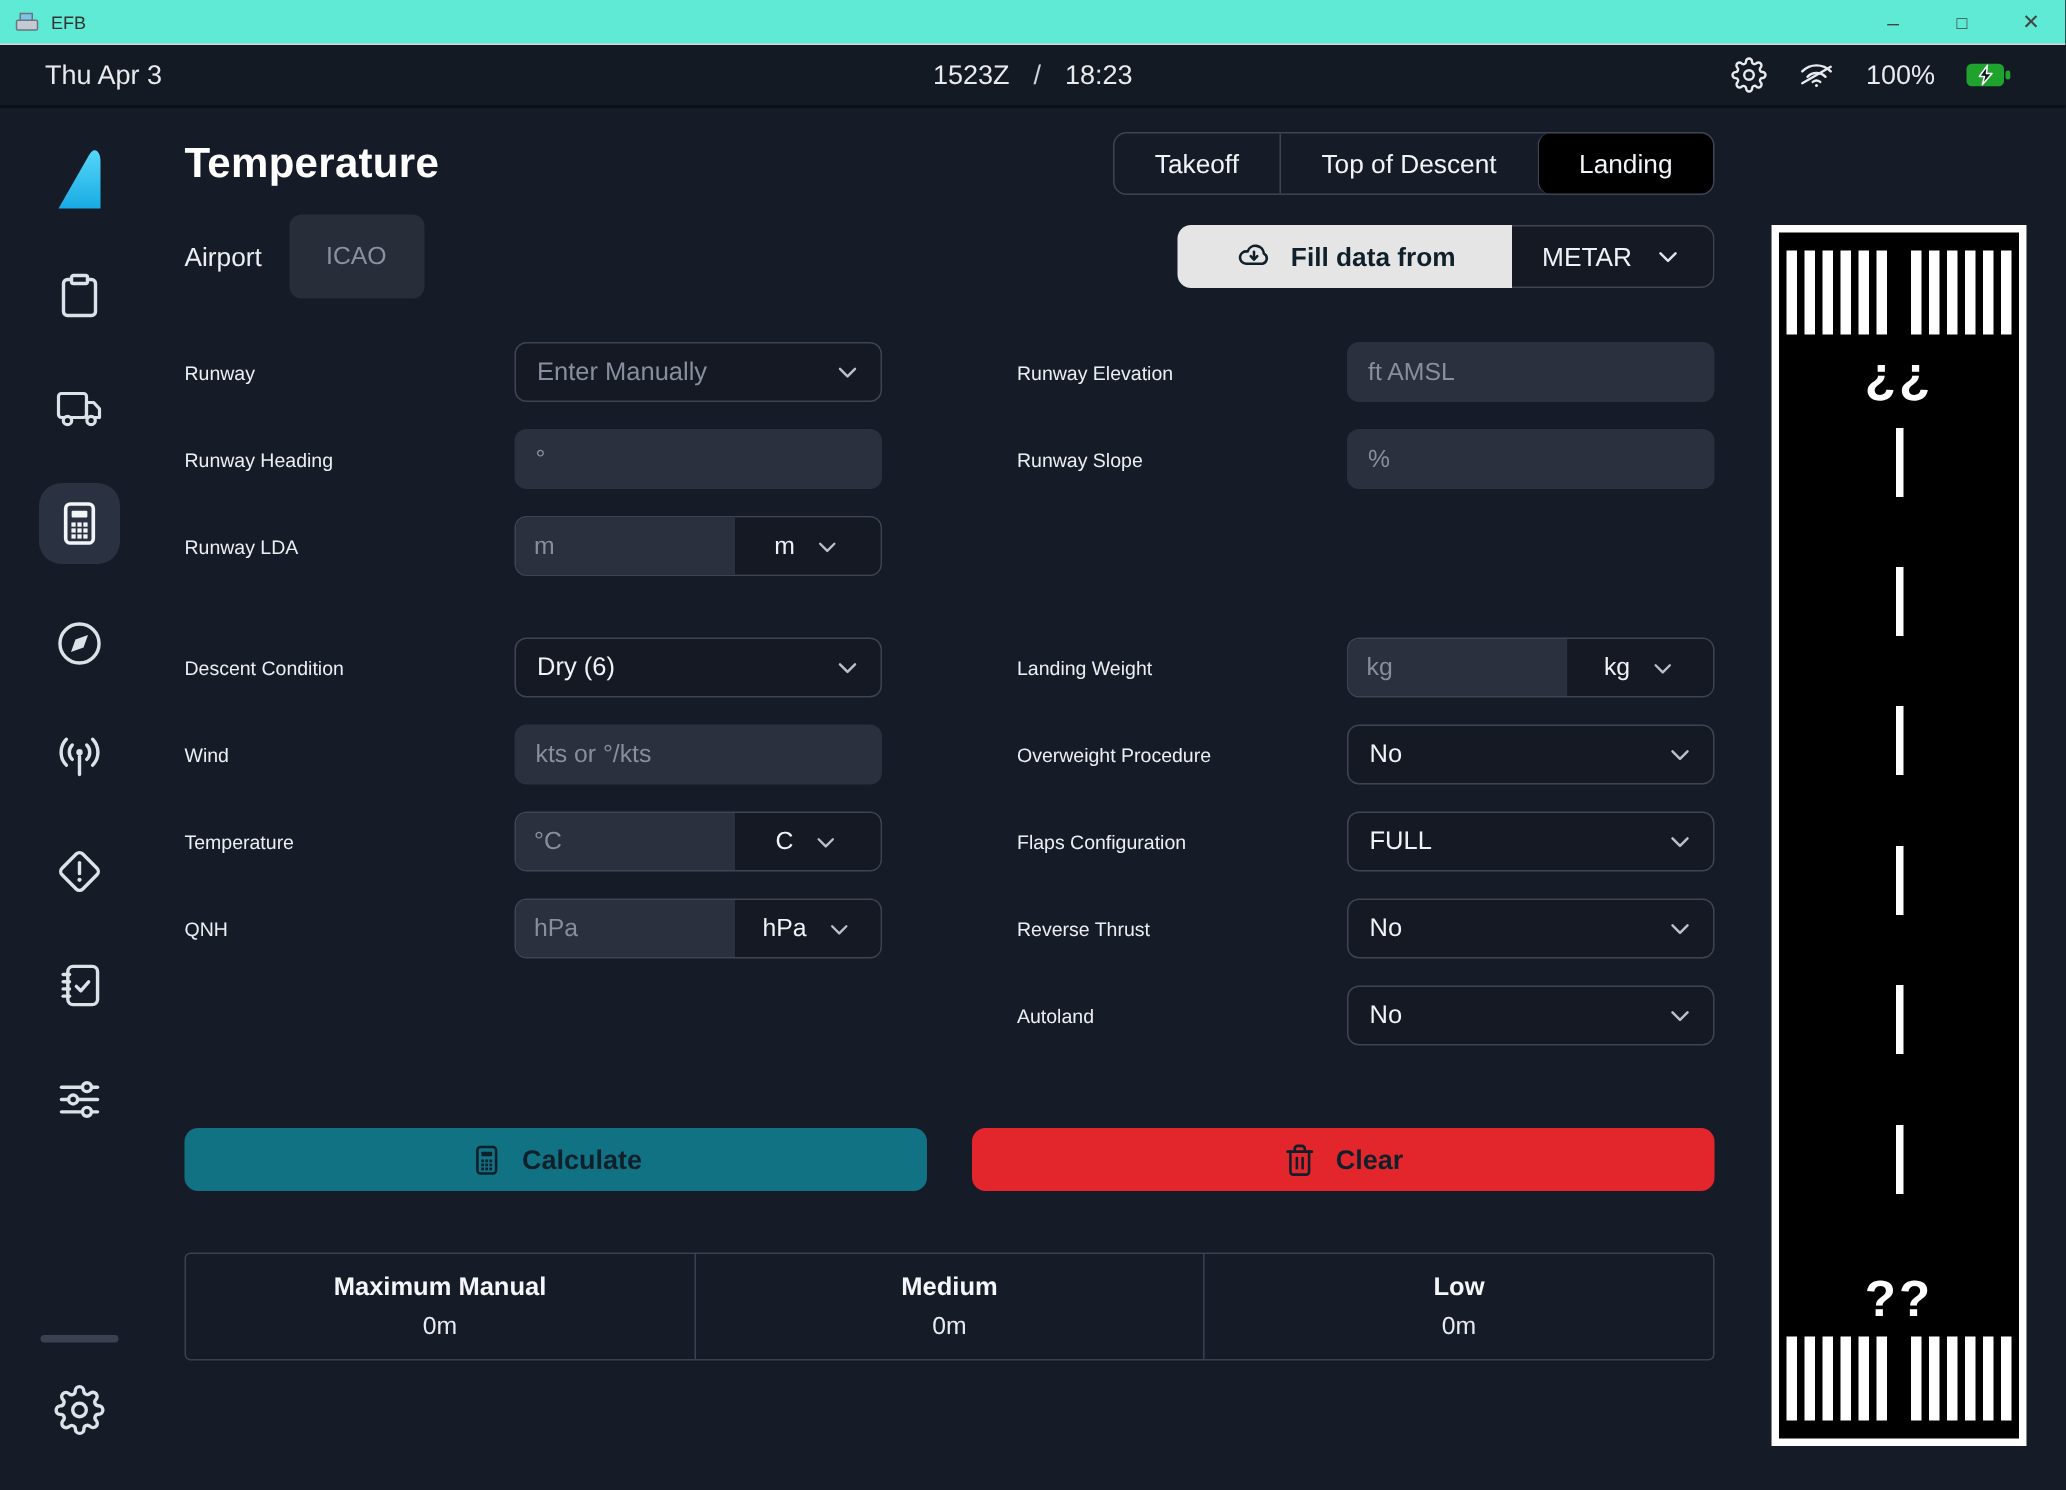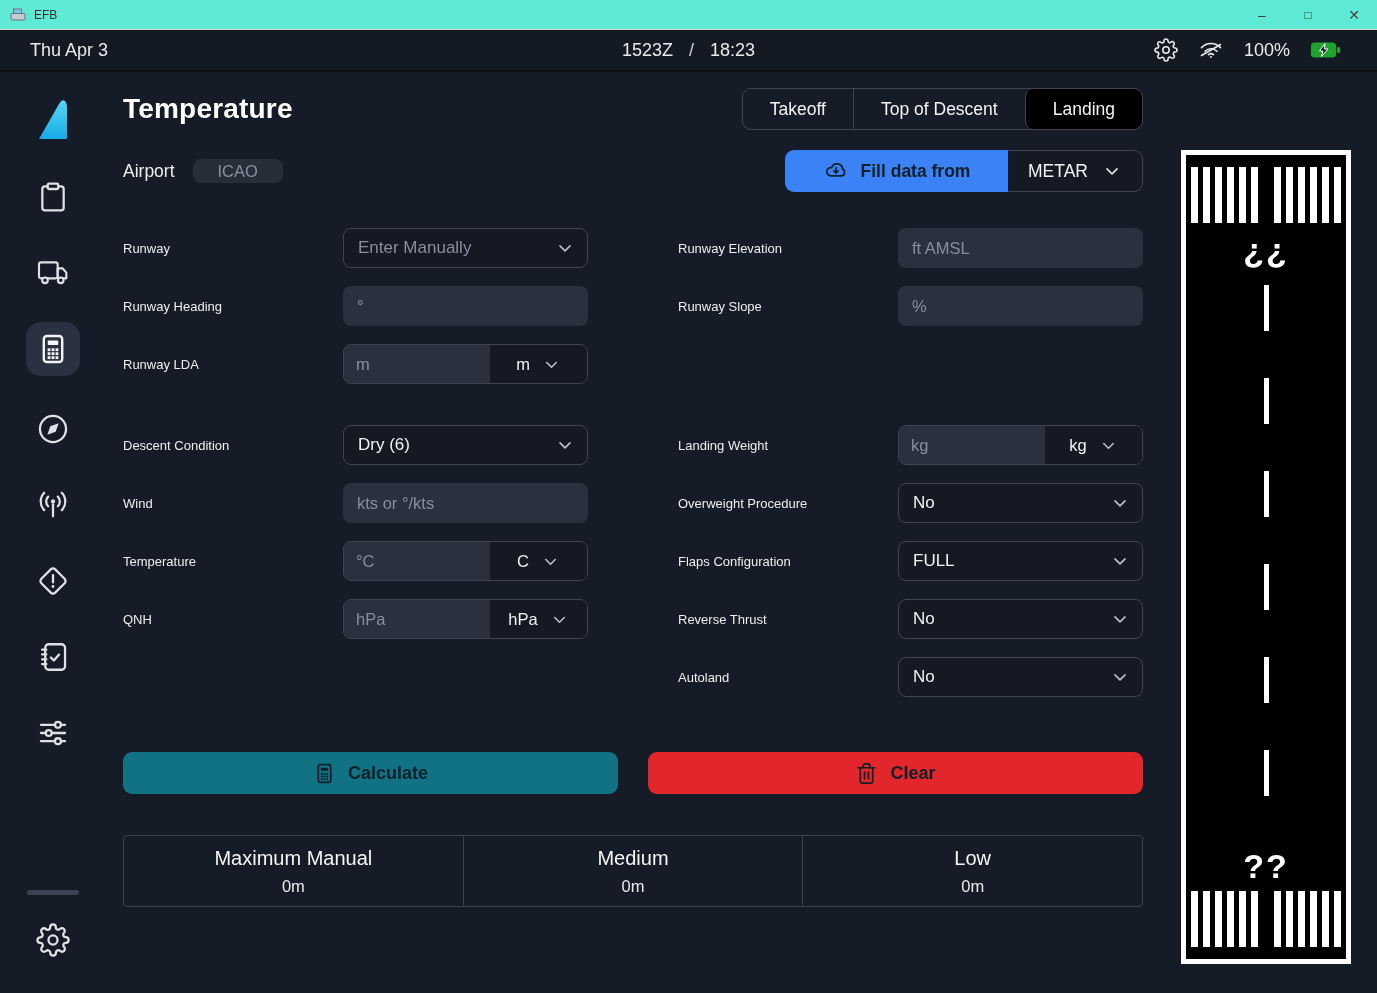--- a/index.html
+++ b/index.html
@@ -46,25 +46,25 @@
   .page-title{font-size:28px;font-weight:700;color:#fff;letter-spacing:.2px;}
   .tabs{margin-left:auto;display:flex;border:1px solid #3E4452;border-radius:9px;
     overflow:hidden;height:42px;background:#161C27;}
   .tab{display:flex;align-items:center;padding:0 27px;color:#F2F4F7;font-size:17.5px;
     border-left:1px solid #3E4452;cursor:default;}
   .tab:first-child{border-left:none;}
   .tab.active{background:#000000;border-radius:8px;font-weight:500;}
 
   .airport-row{margin-top:18px;height:42px;display:flex;align-items:center;}
   .airport-label{font-size:17.5px;color:#ECEEF2;}
-  .icao-btn{margin-left:18px;width:90px;height:24px;border-radius:8px;background:#272D39;
+  .icao-btn{margin-left:18px;width:90px;height:56px;border-radius:8px;background:#272D39;
     display:flex;align-items:center;justify-content:center;color:#8A919F;font-size:16.5px;}
   .fill-group{margin-left:auto;display:flex;height:42px;}
   .fill-btn{display:flex;align-items:center;justify-content:center;gap:12px;width:223px;
-    background:#3b82f6;border-radius:9px 0 0 9px;color:#10202B;font-size:17.5px;font-weight:600;}
+    background:#e5e5e5;border-radius:9px 0 0 9px;color:#10202B;font-size:17.5px;font-weight:600;}
   .metar-select{width:135px;border:1px solid #3E4452;border-left:none;background:#141923;
     border-radius:0 9px 9px 0;display:flex;align-items:center;justify-content:center;gap:14px;
     color:#EFF2F6;font-size:17.5px;}
 
   
   .form{margin-top:36px;display:flex;justify-content:space-between;}
   .form-col{width:465px;display:flex;flex-direction:column;gap:18px;}
   .frow{height:40px;display:flex;align-items:center;}
   .flabel{flex:1;font-size:13px;color:#ECEEF2;}
   .fspacer{height:5px;flex-shrink:0;}
@@ -97,21 +97,21 @@
     justify-content:center;gap:12px;font-size:18px;font-weight:700;color:#10202B;}
   .calc-btn{background:#117284;}
   .clear-btn{background:#E2262B;}
 
   
   .results{margin-top:41px;height:72px;border:1px solid #3A404E;border-radius:4px;
     display:flex;}
   .res-cell{flex:1;display:flex;flex-direction:column;align-items:center;
     justify-content:center;gap:7px;border-left:1px solid #3A404E;}
   .res-cell:first-child{border-left:none;}
-  .res-label{font-size:20px;font-weight:400;color:#F4F6F8;}
+  .res-label{font-size:17px;font-weight:700;color:#F4F6F8;}
   .res-value{font-size:16.5px;color:#E8EAEE;text-align:right;}
 
   
   .runway-col{width:170px;flex-shrink:0;margin:78px 26px 0 18px;}
   .runway{width:170px;height:814px;background:#000;border:5px solid #fff;
     display:flex;flex-direction:column;align-items:center;}
   .threshold{display:flex;gap:16px;justify-content:center;}
   .threshold.top{margin-top:12px;}
   .threshold.bottom{margin-bottom:12px;}
   .tgroup{display:flex;gap:5px;}

